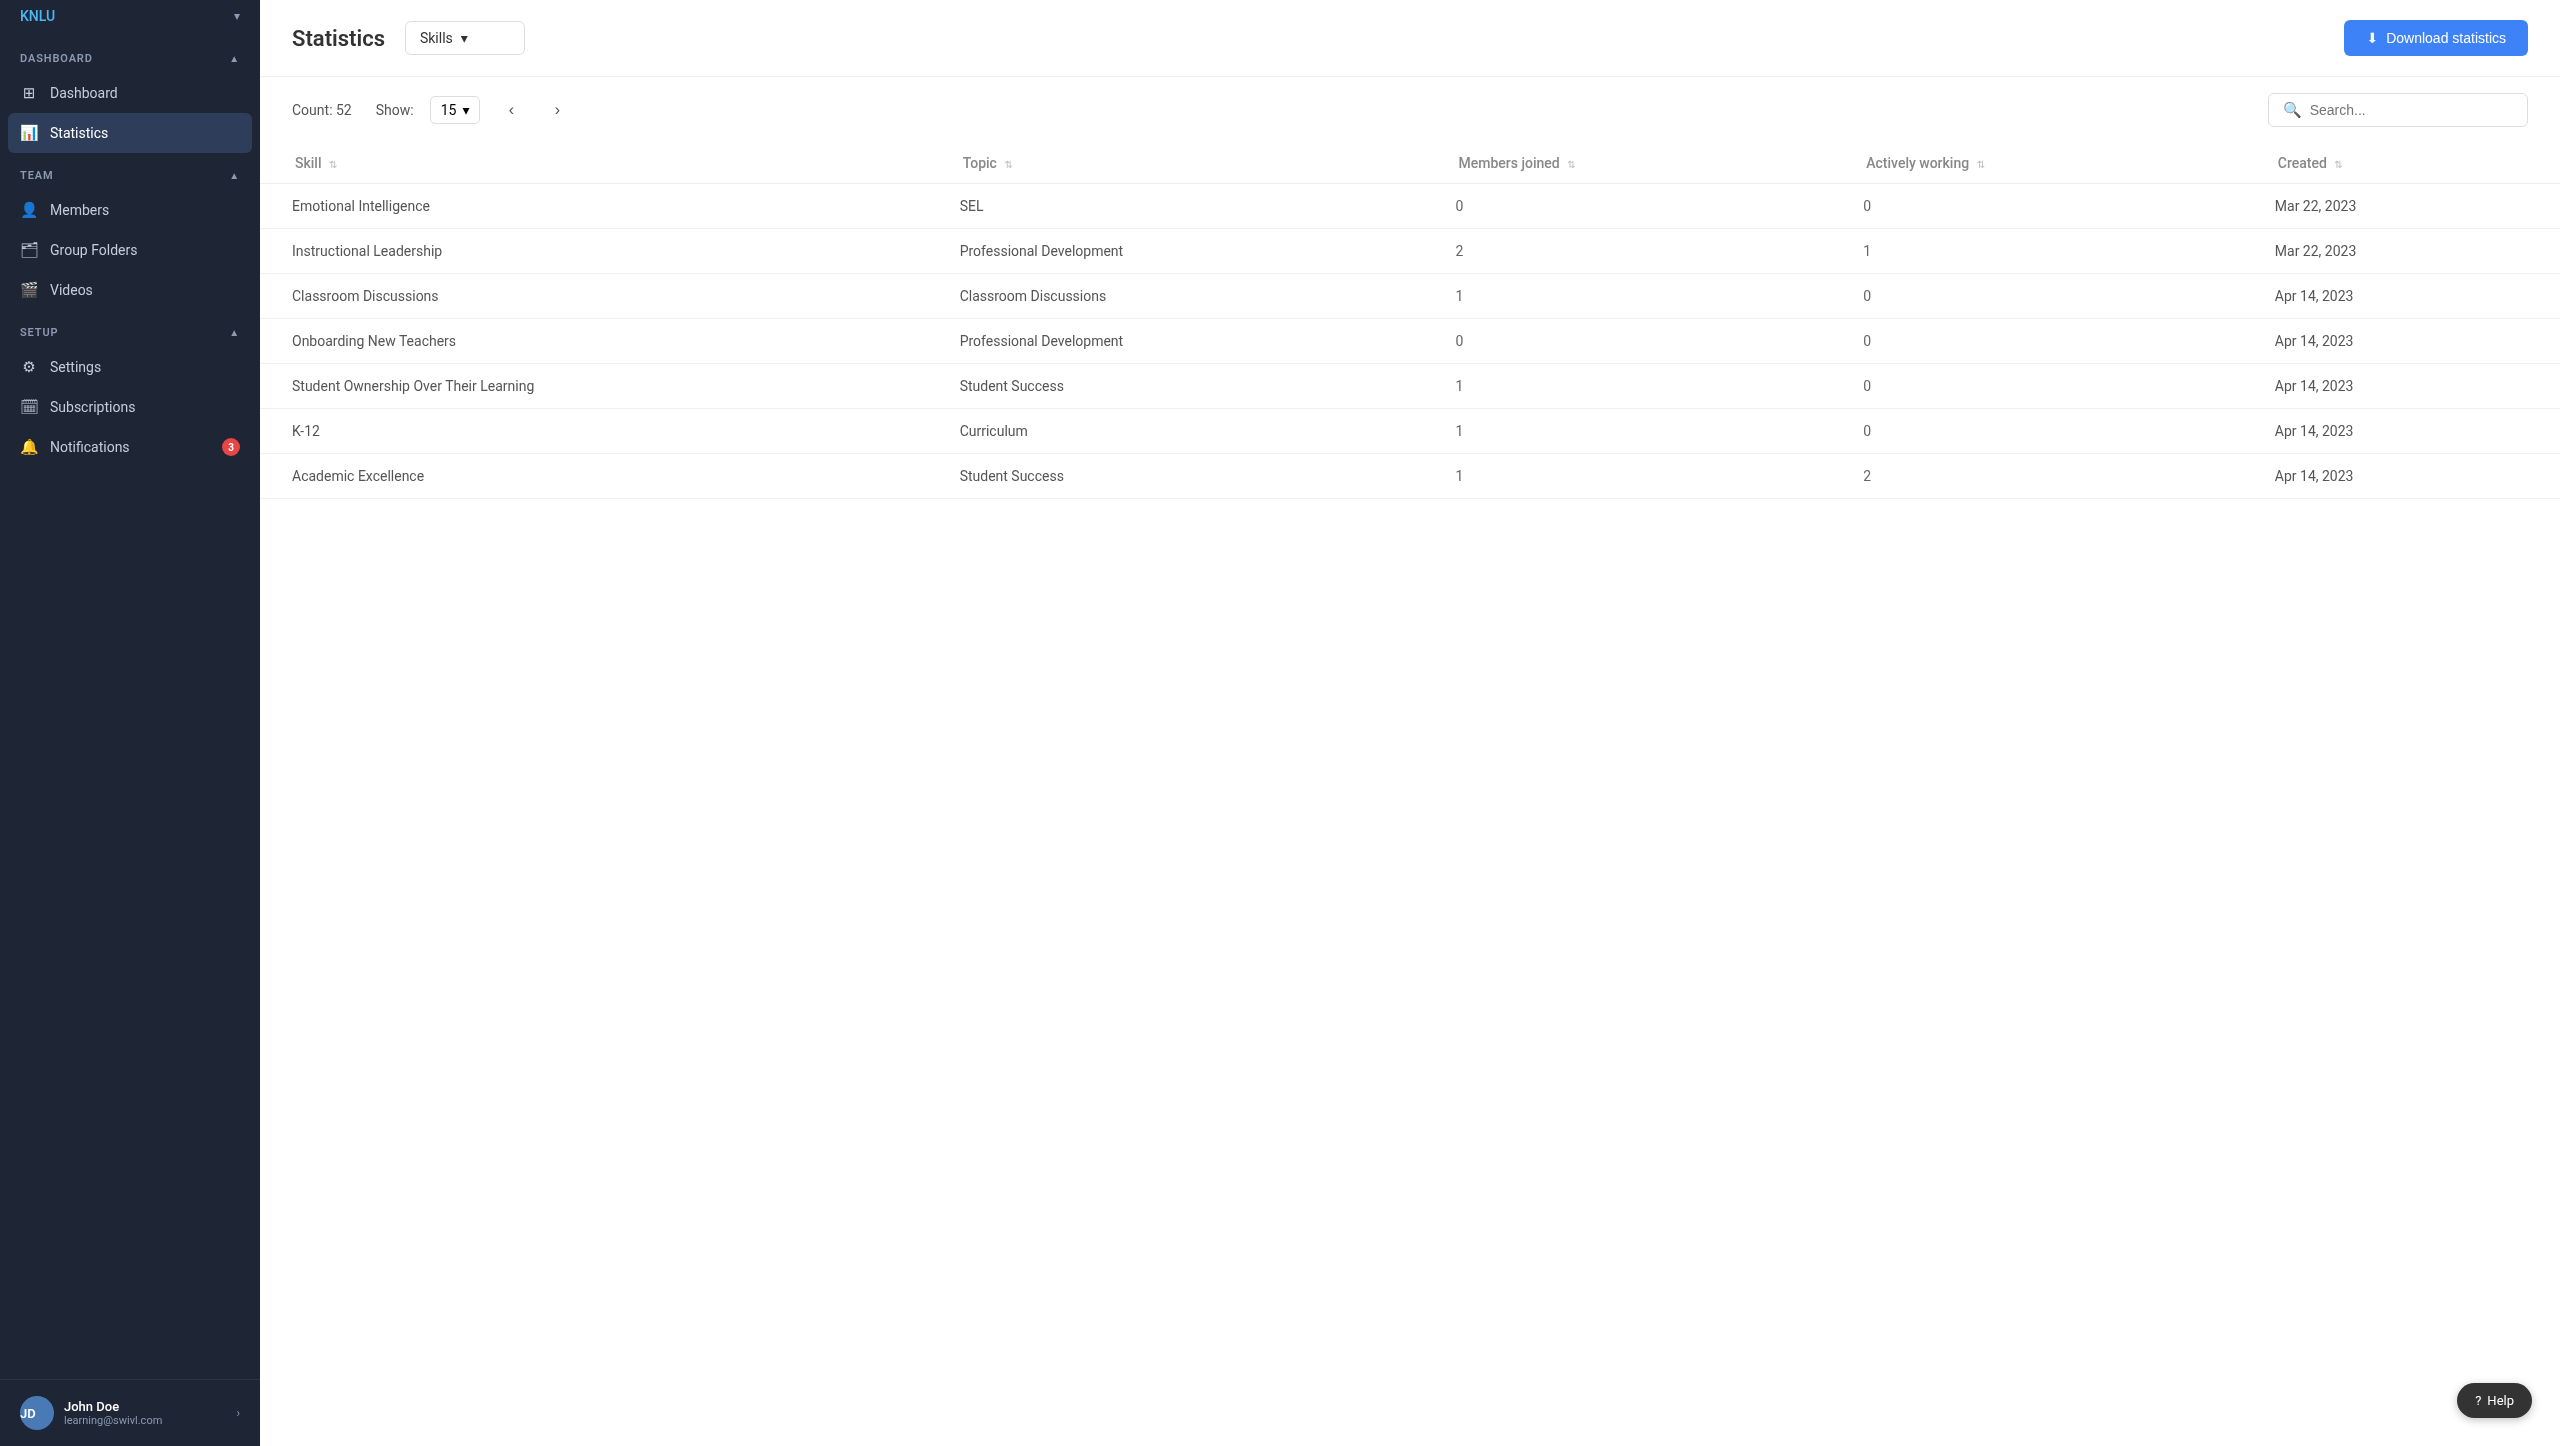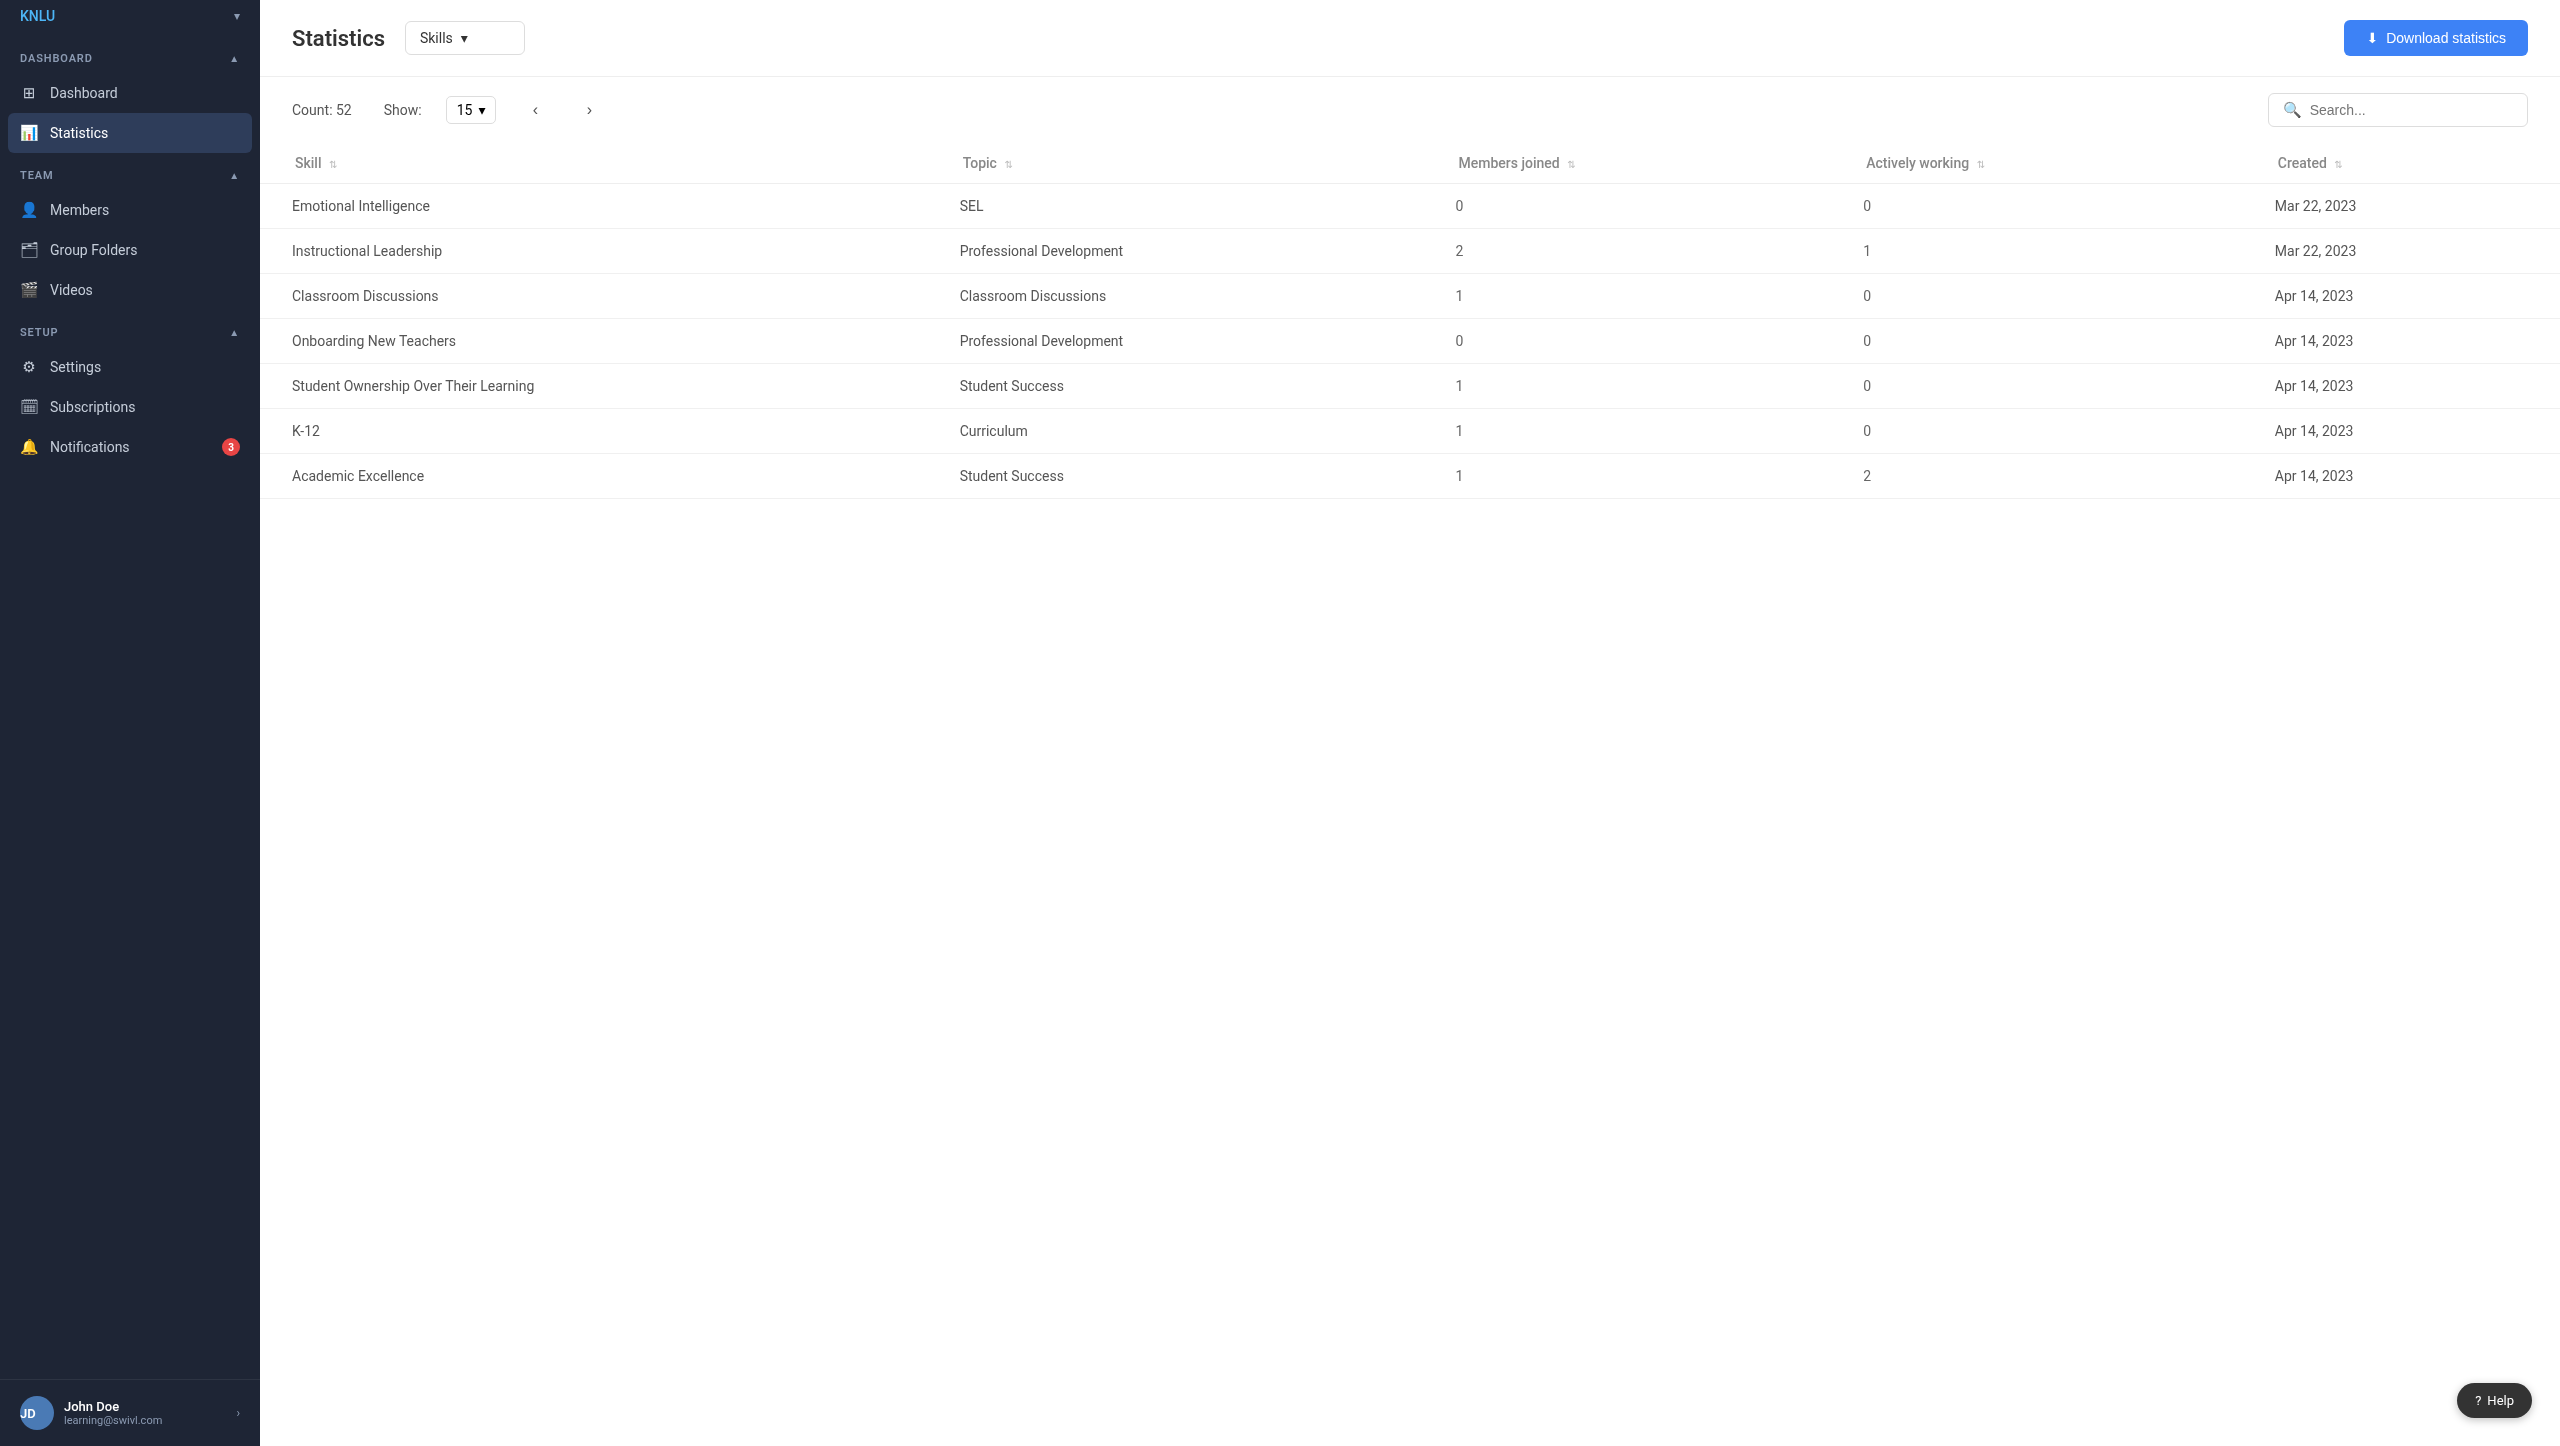--- a/index.html
+++ b/index.html
@@ -151,21 +151,21 @@
       font-size: 14px;
       font-weight: 500;
       cursor: pointer;
     }
 
     
     .table-controls {
       display: flex;
       align-items: center;
       padding: 16px 32px;
-      gap: 24px;
+      gap: 16px;
       background: #fff;
     }
     .count-text { font-size: 14px; color: #555; }
     .show-label { font-size: 14px; color: #555; margin-left: 8px; }
     .show-select {
       display: flex;
       align-items: center;
       border: 1px solid #ddd;
       border-radius: 5px;
       padding: 5px 10px;

